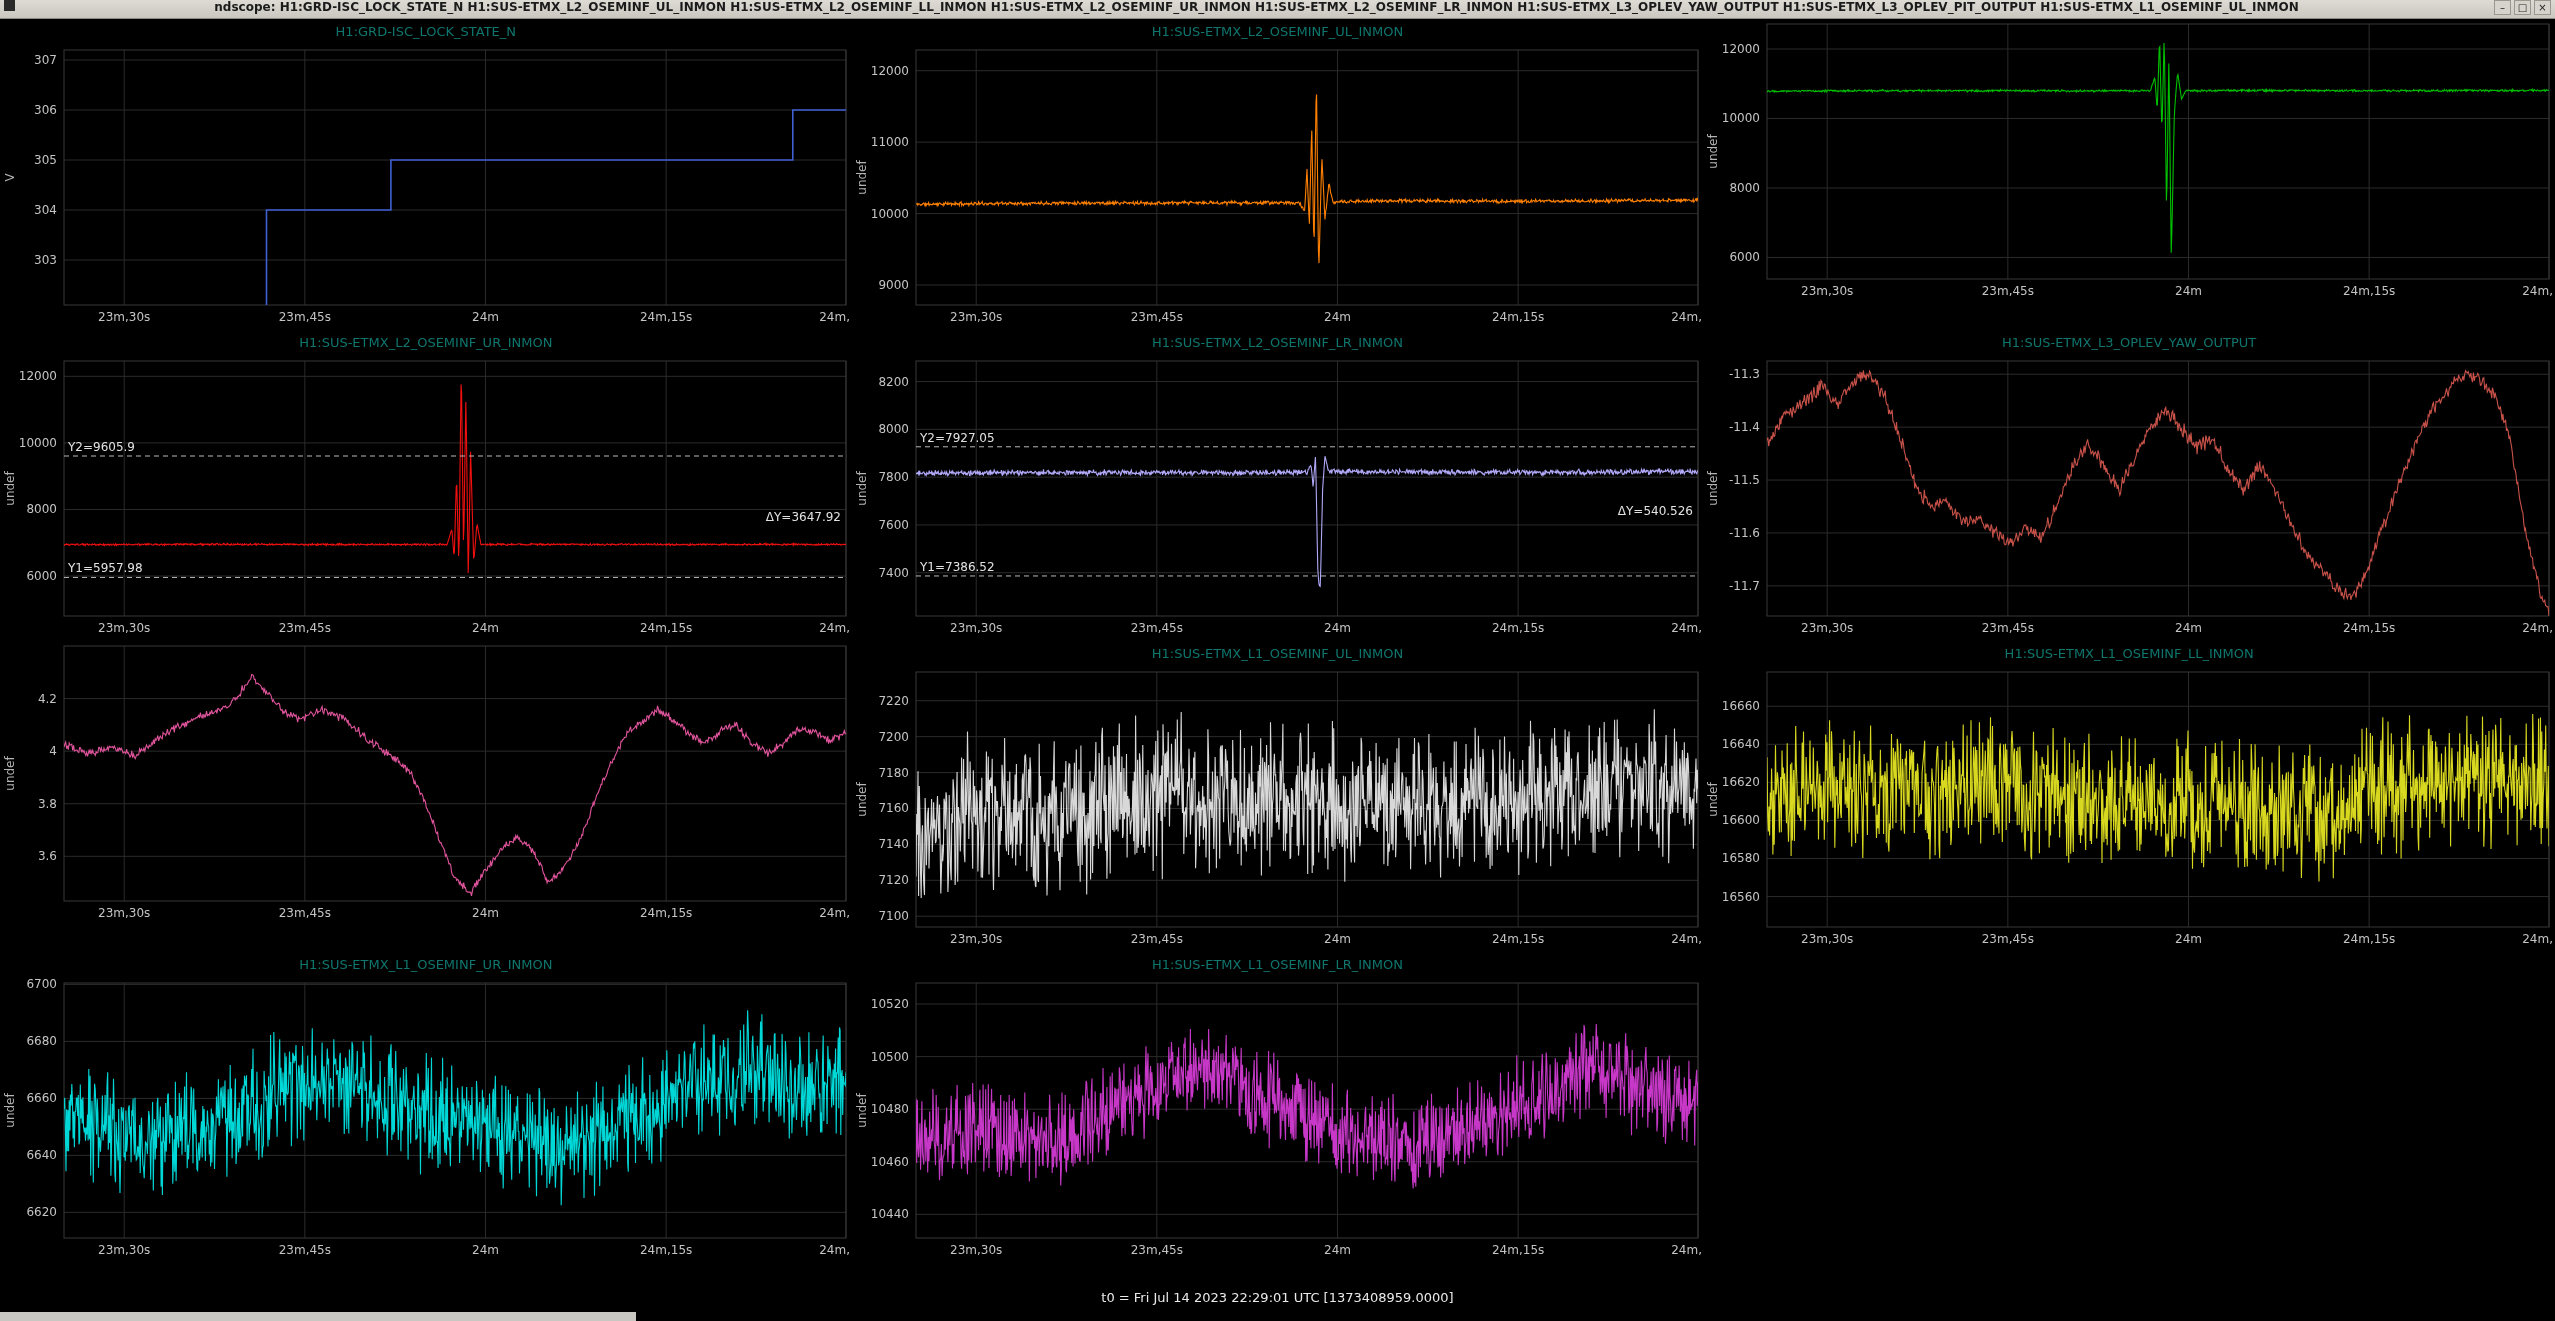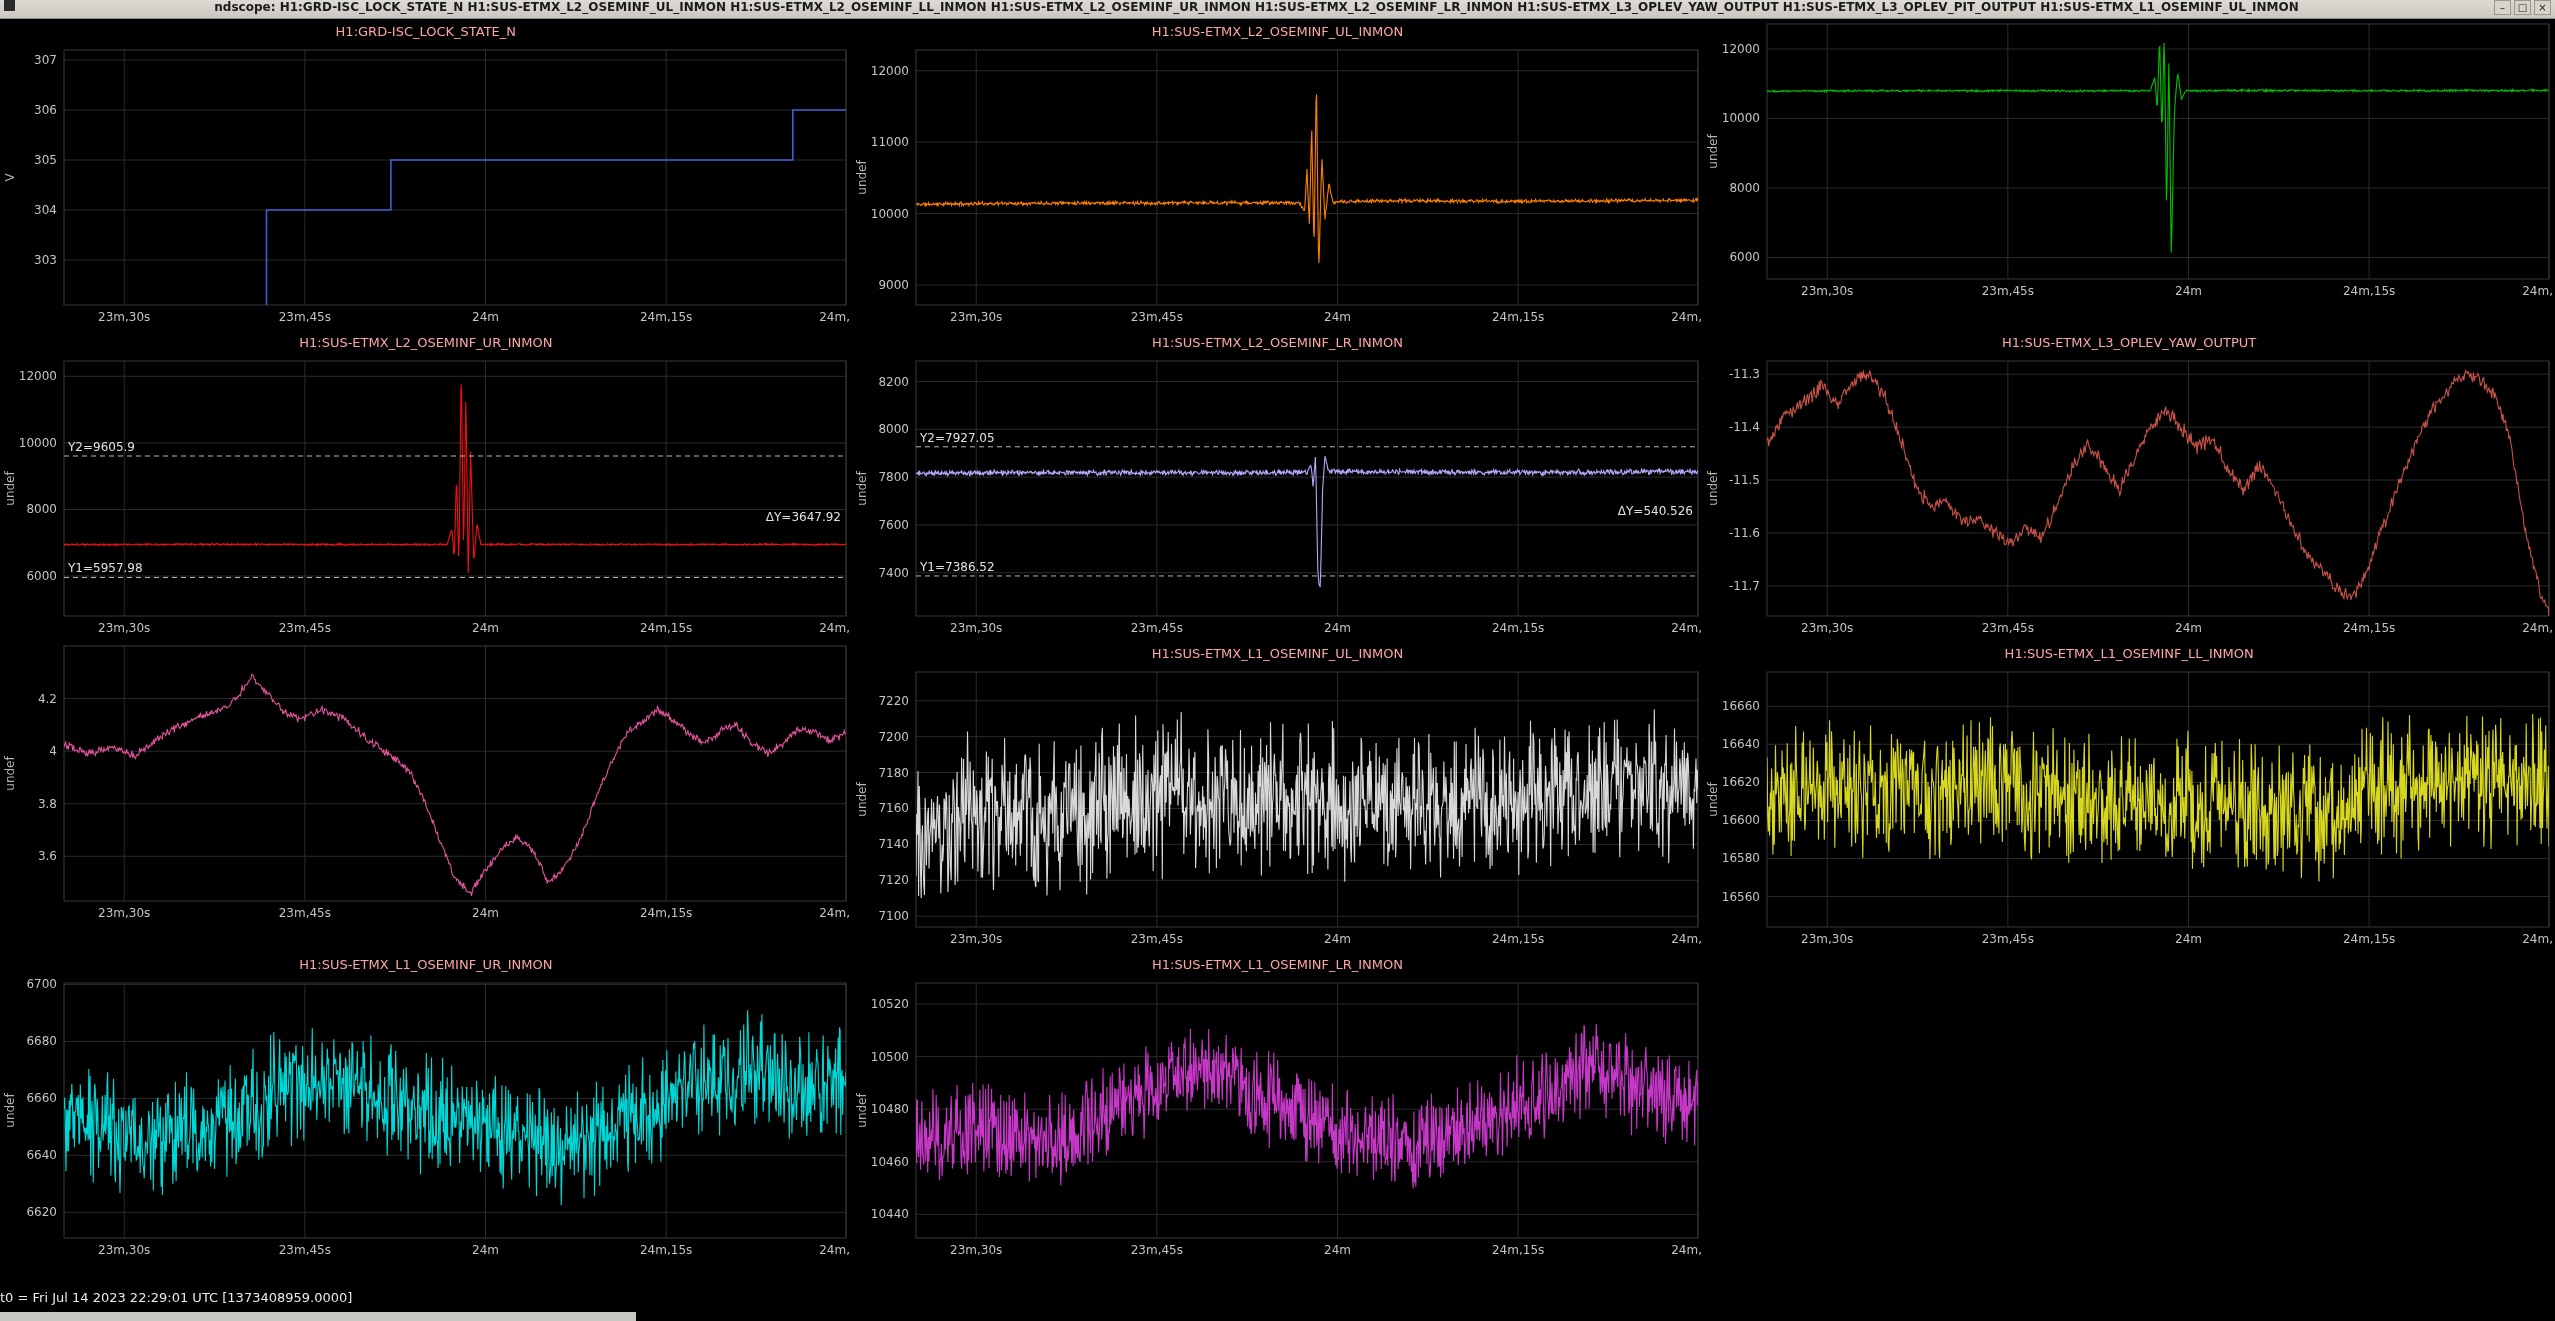--- a/index.html
+++ b/index.html
@@ -9,25 +9,25 @@
     background:linear-gradient(#dedbd5,#cac7c0);display:flex;align-items:flex-start;
     font-size:12px;color:#1b1b1b;border-bottom:1px solid #8a8a8a;}
   .app-icon{width:11px;height:11px;background:#2a2a2a;margin:0 4px;flex:0 0 auto;}
   .title-text{flex:1;text-align:center;white-space:nowrap;overflow:hidden;font-weight:bold;}
   .win-buttons{display:flex;gap:3px;margin-right:4px;flex:0 0 auto;}
   .win-buttons span{display:inline-block;width:15px;height:13px;line-height:13px;
     text-align:center;font-size:10px;color:#222;background:#d6d3cc;border:1px solid #9a978f;}
   .grid{position:absolute;top:18px;left:0;width:2555px;height:1244px;
     display:grid;grid-template-columns:repeat(3,1fr);grid-template-rows:repeat(4,1fr);}
   .cell{position:relative;display:flex;flex-direction:column;overflow:hidden;}
-  .plot-title{height:26px;line-height:28px;text-align:center;color:#fca5a5;font-size:13px;
+  .plot-title{height:26px;line-height:28px;text-align:center;color:#0f766e;font-size:13px;
     white-space:nowrap;}
   .plot-canvas{flex:1;position:relative;}
   svg text{font-family:"DejaVu Sans",sans-serif;}
-  .t0{position:absolute;left:0;right:0;bottom:16px;text-align:left;color:#eaeaea;font-size:13px;}
+  .t0{position:absolute;left:0;right:0;bottom:16px;text-align:center;color:#eaeaea;font-size:13px;}
   .bottom-strip{position:absolute;left:0;bottom:0;width:636px;height:9px;background:#c9c7c2;}
 </style>
 </head>
 <body>
 
 <div class="titlebar">
   <span class="app-icon"></span>
   <span class="title-text">ndscope: H1:GRD-ISC_LOCK_STATE_N H1:SUS-ETMX_L2_OSEMINF_UL_INMON H1:SUS-ETMX_L2_OSEMINF_LL_INMON H1:SUS-ETMX_L2_OSEMINF_UR_INMON H1:SUS-ETMX_L2_OSEMINF_LR_INMON H1:SUS-ETMX_L3_OPLEV_YAW_OUTPUT H1:SUS-ETMX_L3_OPLEV_PIT_OUTPUT H1:SUS-ETMX_L1_OSEMINF_UL_INMON</span>
   <span class="win-buttons">
     <span>–</span>

